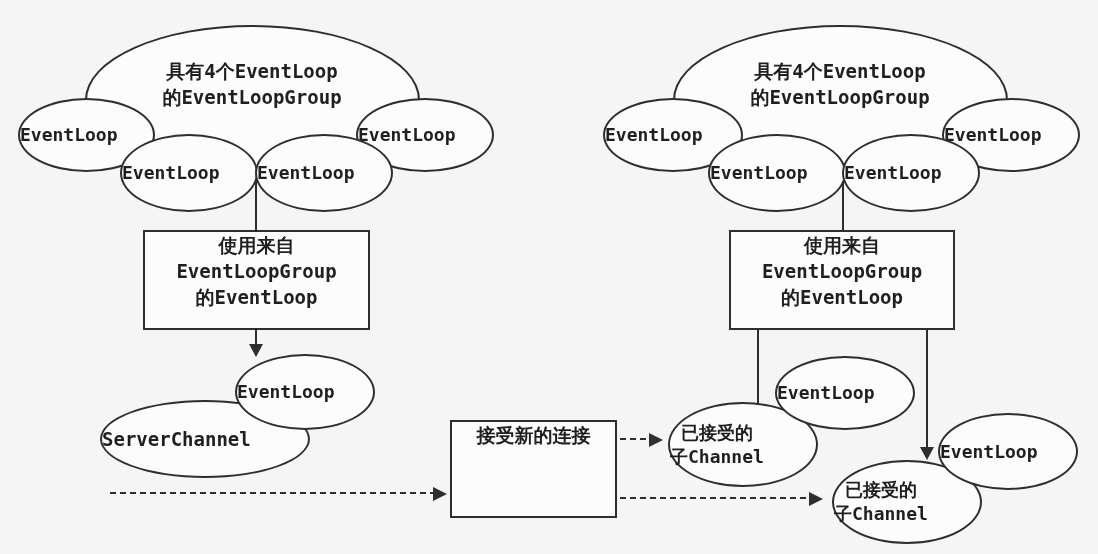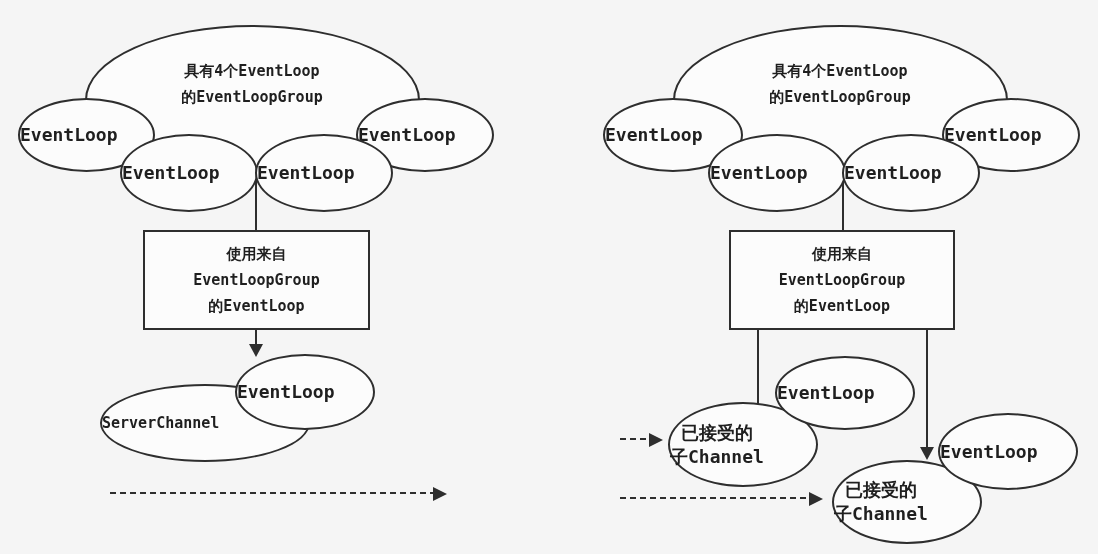--- a/index.html
+++ b/index.html
@@ -22,32 +22,32 @@
     border:2px solid var(--line);
     border-radius:50%;
     background:var(--fill);
     display:flex;align-items:center;justify-content:flex-start;
     text-align:center;
   }
   .box{
     position:absolute;
     border:2px solid var(--line);
     background:var(--fill);
-    display:flex;flex-direction:column;align-items:center;justify-content:center;
+    display:flex;flex-direction:column;align-items:center;justify-content:flex-start;
     text-align:center;
   }
   .lbl{
     color:var(--text);
     font-weight:bold;
     white-space:nowrap;
   }
   .mono{font-family:"DejaVu Sans Mono","Liberation Mono",monospace;}
   .cn{font-family:"DejaVu Sans","Liberation Sans",sans-serif;}
   .fs18{font-size:18px;line-height:24px;}
-  .fs19{font-size:15px;line-height:26px;}
+  .fs19{font-size:19px;line-height:26px;}
   .grouptext{
     position:absolute;
     text-align:center;
     z-index:5;
   }
   .vln{
     position:absolute;
     width:2px;
     background:var(--line);
     z-index:2;
@@ -104,30 +104,33 @@
 
   <div class="box z5" style="left:143px;top:230px;width:227px;height:100px;">
     <div class="lbl cn fs19">使用来自</div>
     <div class="lbl mono fs19">EventLoopGroup</div>
     <div class="lbl mono fs19">的EventLoop</div>
   </div>
 
   <div class="vln" style="left:255px;top:330px;height:16px;"></div>
   <div class="ah-down" style="left:249px;top:344px;"></div>
 
-  <div class="ell z3" style="left:100px;top:384px;width:210px;height:78px;">
+  <div class="ell z3" style="left:100px;top:400px;width:210px;height:78px;">
     <span class="lbl mono fs19">ServerChannel</span>
   </div>
   <div class="ell z4" style="left:235px;top:354px;width:140px;height:76px;">
     <span class="lbl mono fs18">EventLoop</span>
   </div>
 
   <div class="hdash" style="left:110px;top:492px;width:324px;"></div>
   <div class="ah-right" style="left:433px;top:487px;"></div>
 
+  <div class="box z5" style="left:450px;top:420px;width:167px;height:98px;">
+    <div class="lbl cn fs19">接受新的连接</div>
+  </div>
 
   <div class="ell z1" style="left:673px;top:25px;width:335px;height:150px;"></div>
   <div class="grouptext" style="left:705px;top:58px;width:270px;">
     <div class="lbl mono fs19">具有4个EventLoop</div>
     <div class="lbl mono fs19">的EventLoopGroup</div>
   </div>
 
   <div class="vln" style="left:842px;top:172px;height:60px;"></div>
 
   <div class="ell z3" style="left:603px;top:98px;width:140px;height:74px;">

